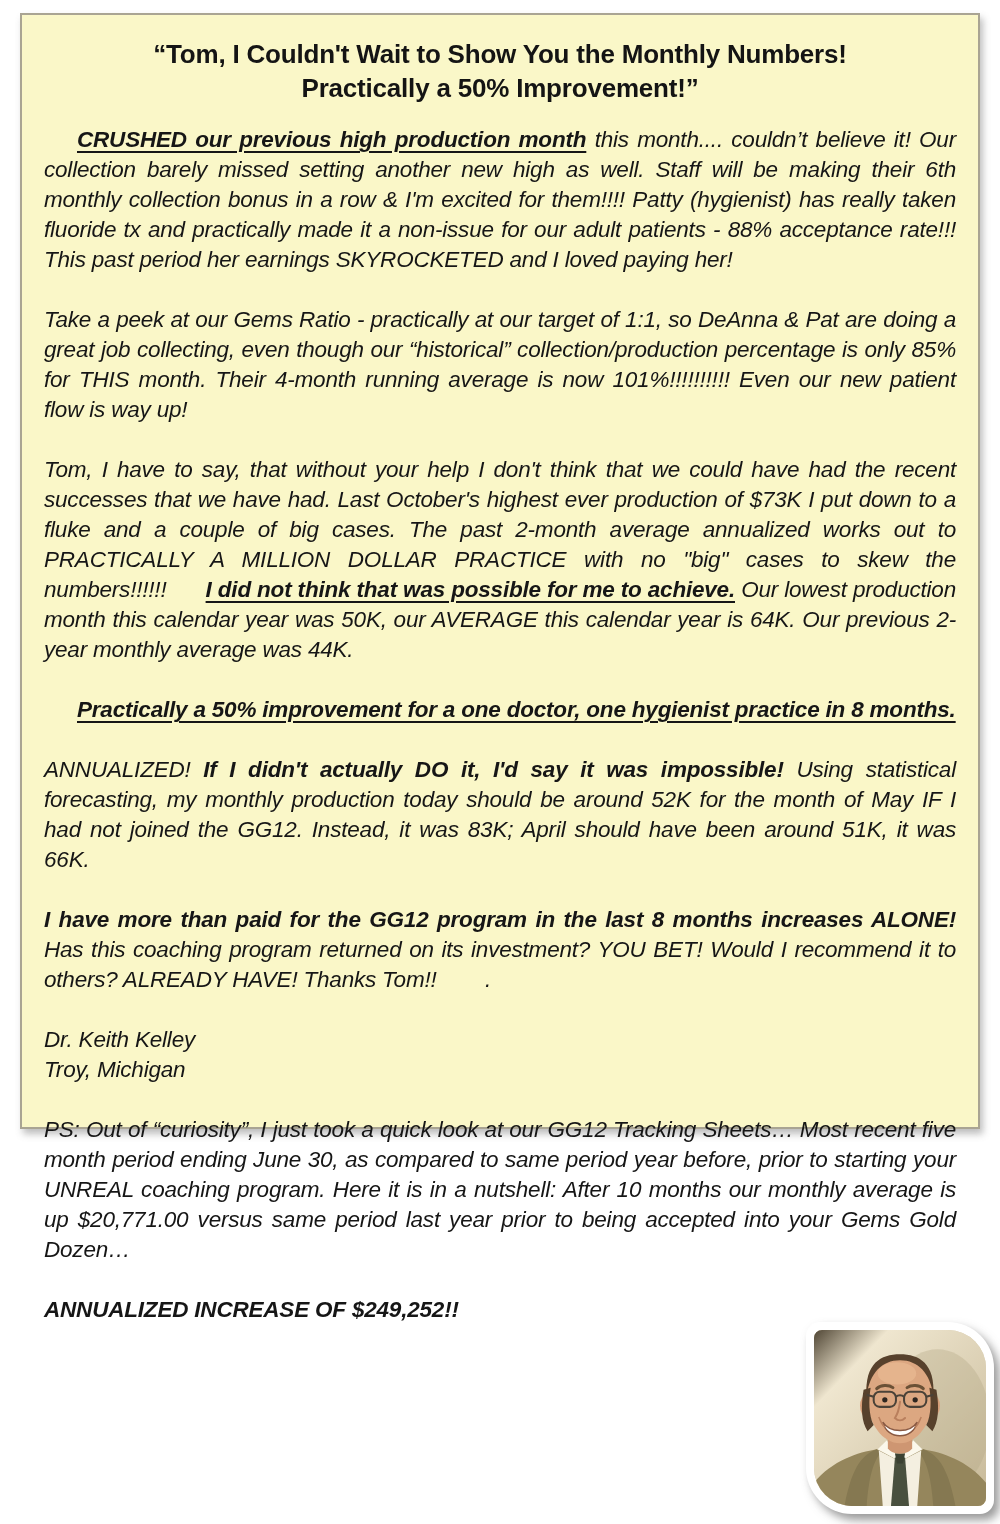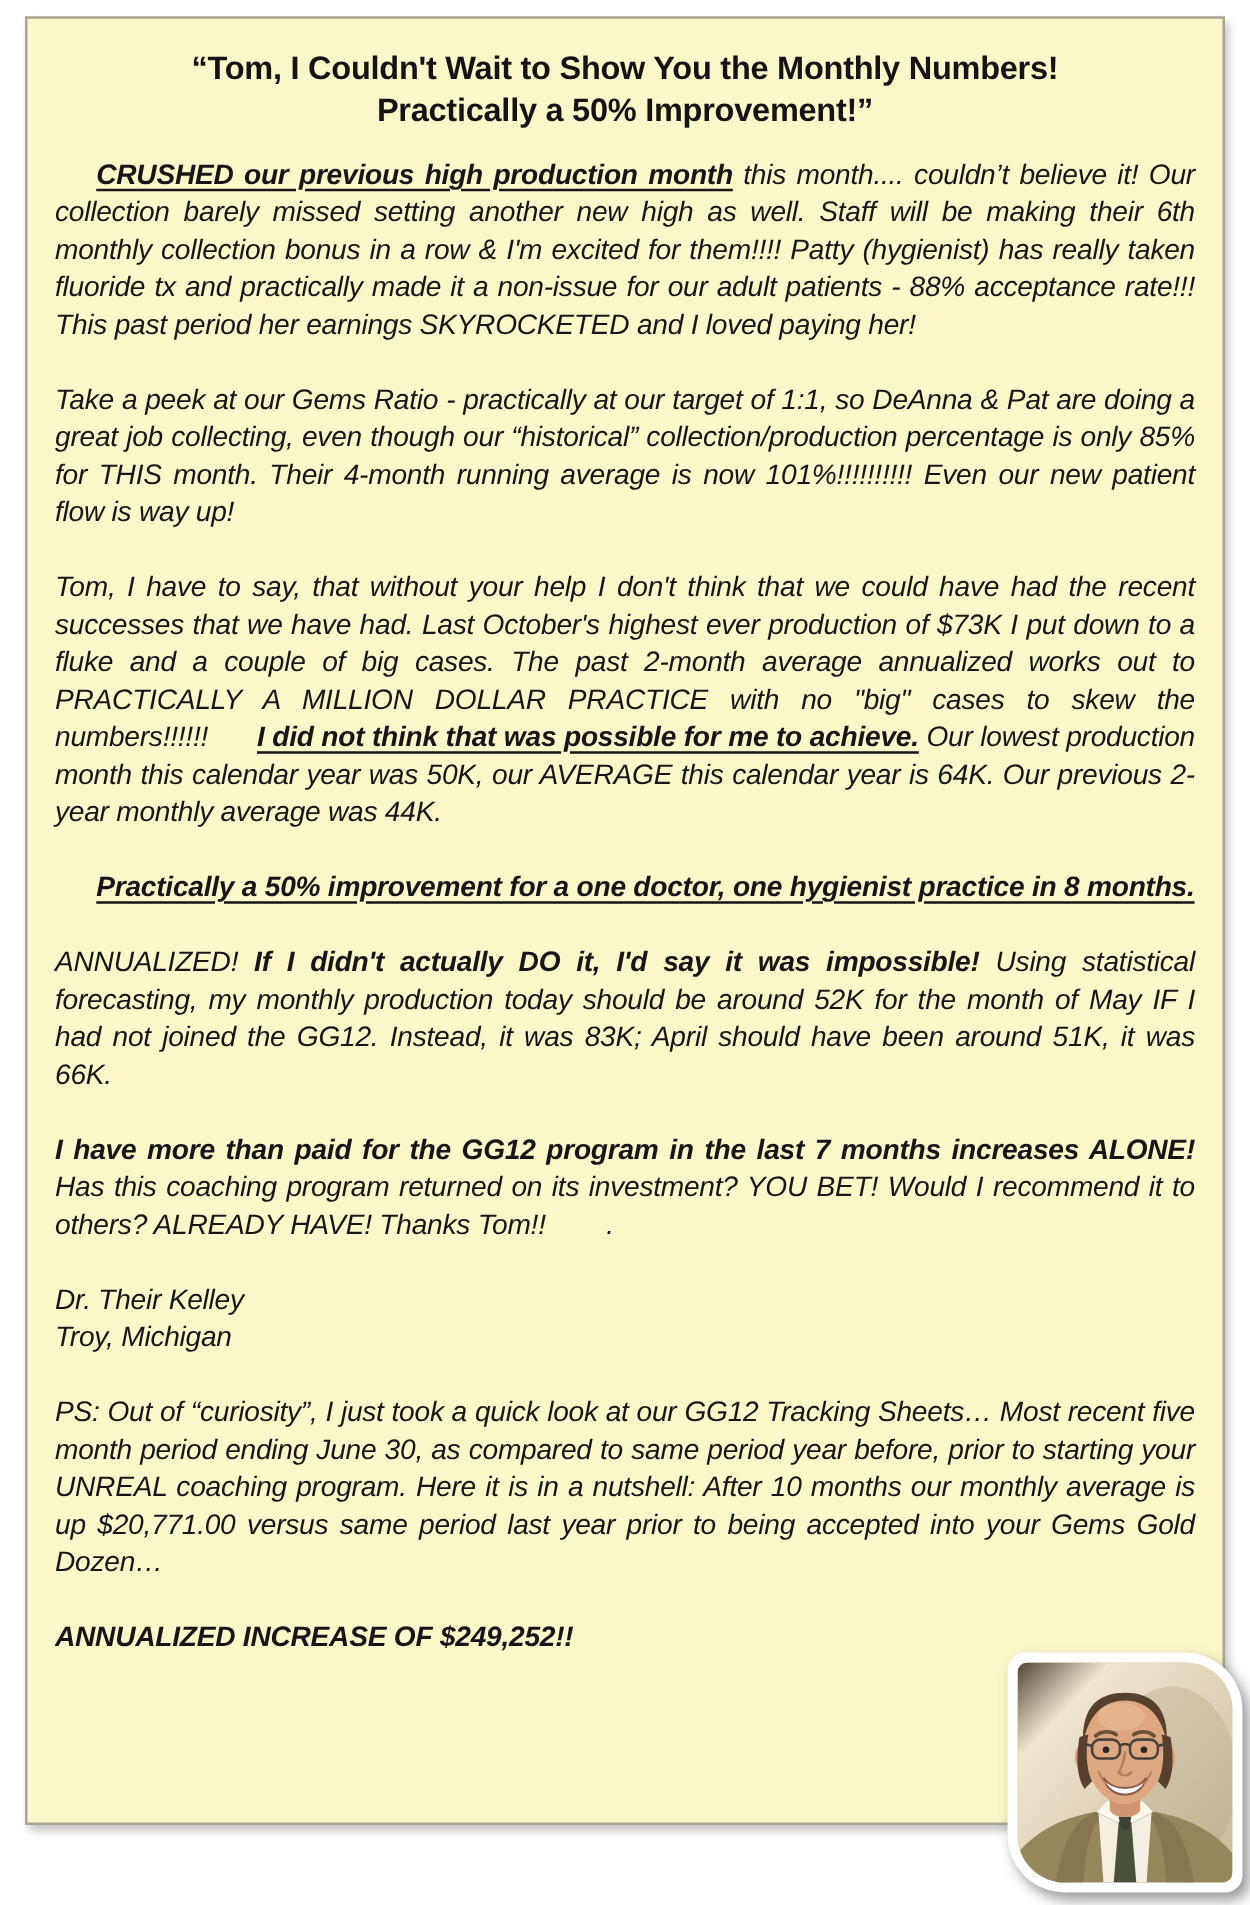--- a/index.html
+++ b/index.html
@@ -13,21 +13,21 @@
     width: 1000px;
     height: 1524px;
     background: #ffffff;
     overflow: hidden;
   }
   .note {
     position: absolute;
     left: 20px;
     top: 13px;
     width: 960px;
-    height: 1447px;
+    height: 1116px;
     box-sizing: border-box;
     background: #FAF7C8;
     border: 2px solid #A9A493;
     box-shadow: 3px 5px 7px rgba(110,110,110,0.45);
     padding: 16px 22px 0 22px;
   }
   .headline {
     text-align: center;
     font-weight: bold;
     font-style: normal;
@@ -95,24 +95,24 @@
     <p class="body"><span class="bu">CRUSHED our previous high production month</span><span> this month.... couldn’t believe it!  Our collection barely missed setting another new high as well.  Staff will be making their 6th monthly collection bonus in a row &amp; I'm excited for them!!!!  Patty (hygienist) has really taken fluoride tx and practically made it a non-issue for our adult patients - </span><span class="u">88% acceptance</span><span> rate!!!  This past period her earnings SKYROCKETED and I loved paying her!</span></p>
 
     <p class="body"><span>Take a peek at our Gems Ratio - practically at our target of 1:1, so DeAnna &amp; Pat are doing a great job collecting, even though our “historical” collection/production percentage is only 85% for THIS month.  Their 4-month running average is now 101%!!!!!!!!!! Even our new patient flow is way up!</span></p>
 
     <p class="body"><span>Tom, I have to say, that without your help I don't think that we could have had the recent successes that we have had.  Last October's highest ever production of $73K I put down to a fluke and a couple of big cases.  The past 2-month average annualized works out to PRACTICALLY A MILLION DOLLAR PRACTICE with no "big" cases to skew the numbers!!!!!! </span><span class="bu">I did not think that was possible for me to achieve.</span><span>  Our lowest production month this calendar year was 50K, our AVERAGE this calendar year is 64K.  Our previous 2-year monthly average was 44K.</span></p>
 
     <p class="body"><span class="bu">Practically a 50% improvement for a one doctor, one hygienist practice in 8 months. </span></p>
 
     <p class="body"><span>ANNUALIZED!  </span><span class="b">If I didn't actually DO it, I'd say it was impossible!</span><span>  Using statistical forecasting, my monthly production today should be around 52K for the month of May IF I had not joined the GG12.  Instead, it was 83K; April should have been around 51K, it was 66K.</span></p>
 
-    <p class="body"><span class="b">I have more than paid for the GG12 program in the last 7 months increases ALONE!</span><span> Has this coaching program returned on its investment? YOU BET!  Would I recommend it to others?  ALREADY HAVE! Thanks Tom!!&nbsp;&nbsp;&nbsp;&nbsp;&nbsp;&nbsp;&nbsp; .</span></p>
+    <p class="body"><span class="b">I have more than paid for the GG12 program in the last 8 months increases ALONE!</span><span> Has this coaching program returned on its investment? YOU BET!  Would I recommend it to others?  ALREADY HAVE! Thanks Tom!!&nbsp;&nbsp;&nbsp;&nbsp;&nbsp;&nbsp;&nbsp; .</span></p>
 
 
-    <p class="body no-gap"><span>Dr. Their Kelley</span></p>
+    <p class="body no-gap"><span>Dr. Keith Kelley</span></p>
     <p class="body"><span>Troy, Michigan</span></p>
 
     <p class="body"><span>PS: Out of “curiosity”, I just took a quick look at our GG12 Tracking Sheets… Most recent five month period ending June 30, as compared to same period year before, prior to starting your UNREAL coaching program.  Here it is in a nutshell: After 10 months our monthly average is up $20,771.00 versus same period last year prior to being accepted into your Gems Gold Dozen…</span></p>
 
     <p class="body b"><span class="b">ANNUALIZED INCREASE OF $249,252!!</span></p>
 
   </div>
 
   <div class="photo-frame">
     <div class="photo-clip">

